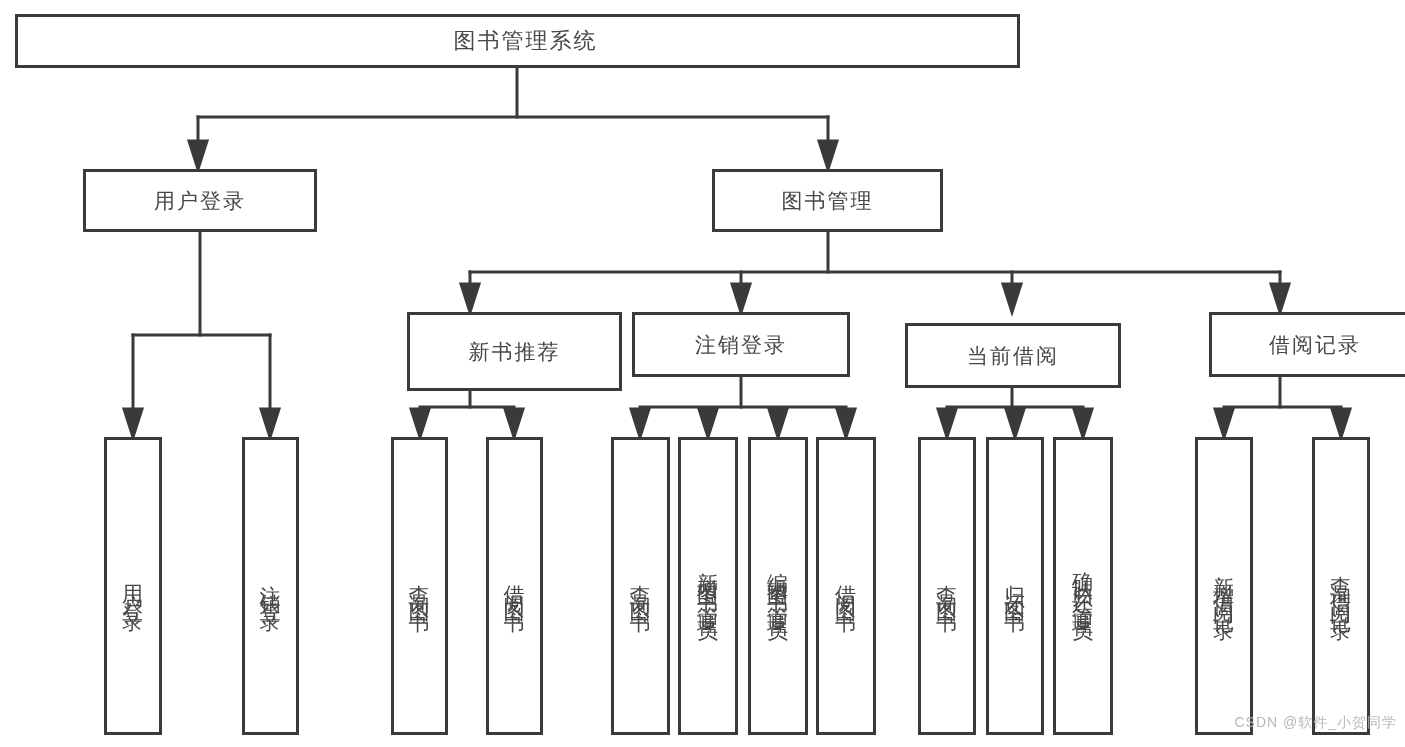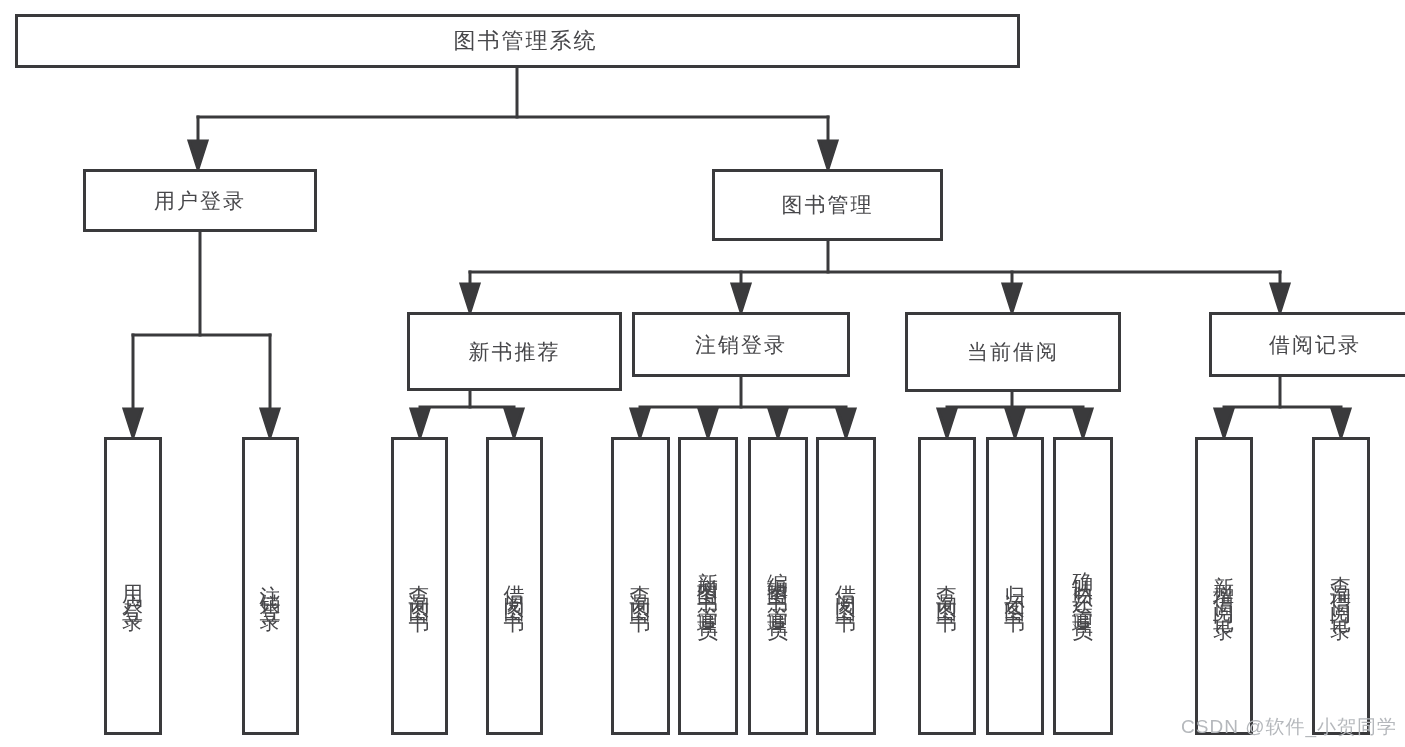--- a/index.html
+++ b/index.html
@@ -42,21 +42,21 @@
     color:var(--text);
     font-size:21px;
     letter-spacing:9px;
     line-height:1;
     white-space:nowrap;
   }
   .leaf.dense span{letter-spacing:7px;}
   #watermark{
     position:absolute;
     right:8px;top:714px;
-    font-size:19px;
+    font-size:14px;
     color:var(--wm);
     letter-spacing:1px;
     white-space:nowrap;
   }
 </style>
 </head>
 <body>
 
 <div id="stage">
 
@@ -113,31 +113,31 @@
     </g>
   </svg>
 
   <div class="node root" style="left:15px;top:14px;width:1005px;height:54px;padding-left:16px;">
     <span>图书管理系统</span>
   </div>
 
   <div class="node" style="left:83px;top:169px;width:234px;height:63px;">
     <span>用户登录</span>
   </div>
-  <div class="node" style="left:712px;top:169px;width:231px;height:72px;">
+  <div class="node" style="left:712px;top:169px;width:231px;height:63px;">
     <span>图书管理</span>
   </div>
 
   <div class="node" style="left:363px;top:312px;width:215px;height:79px;margin-left:44px;">
     <span>新书推荐</span>
   </div>
   <div class="node" style="left:632px;top:312px;width:218px;height:65px;">
     <span>注销登录</span>
   </div>
-  <div class="node" style="left:905px;top:312px;width:216px;height:80px;">
+  <div class="node" style="left:905px;top:323px;width:216px;height:65px;">
     <span>当前借阅</span>
   </div>
   <div class="node" style="left:1173px;top:312px;width:212px;height:65px;margin-left:36px;">
     <span>借阅记录</span>
   </div>
 
   <div class="leaf" style="left:104px;top:437px;width:58px;height:298px;">
     <span>用户登录</span>
   </div>
   <div class="leaf" style="left:242px;top:437px;width:57px;height:298px;">

